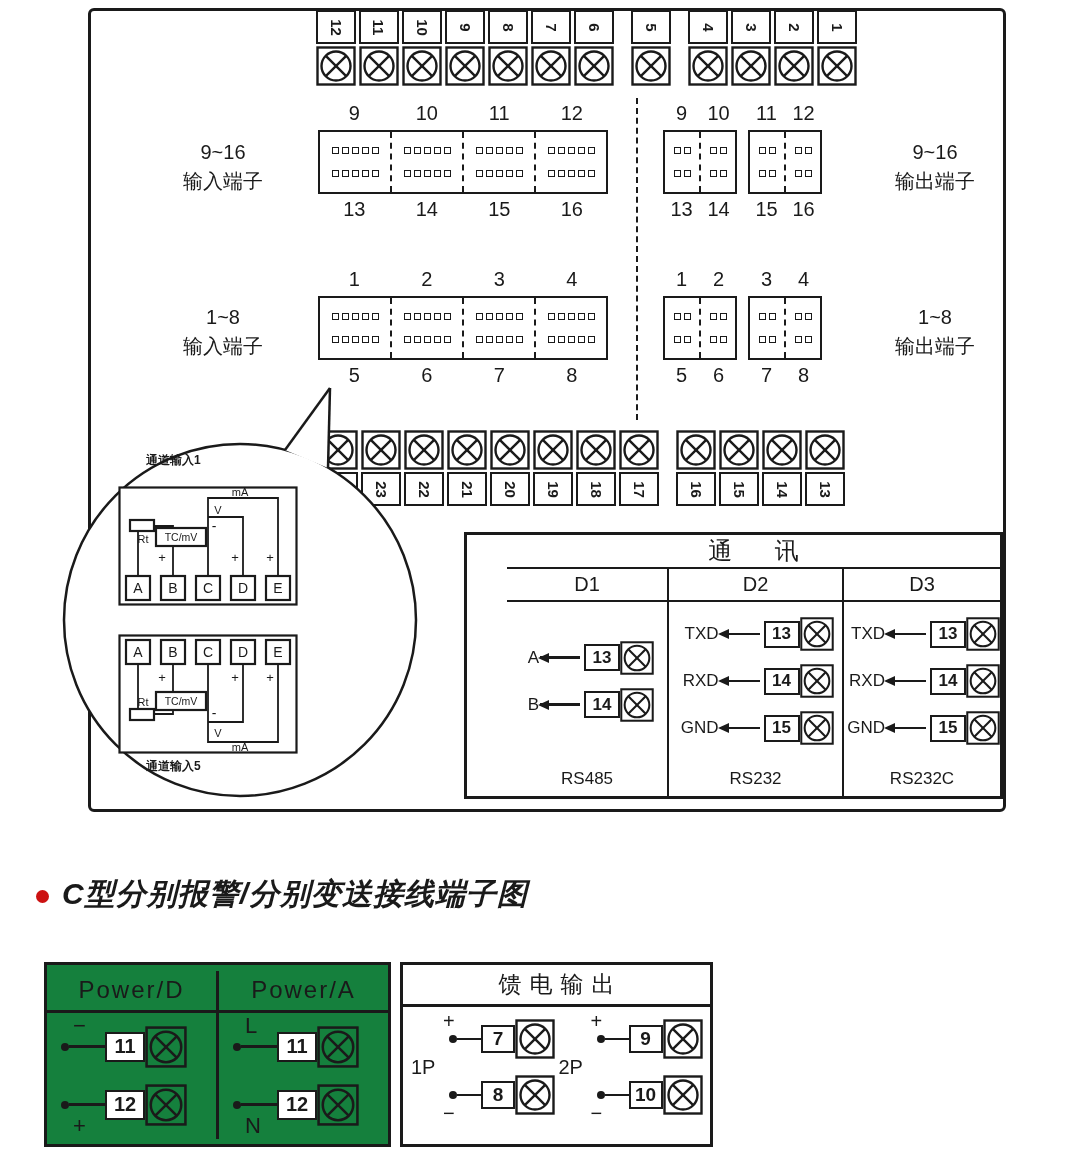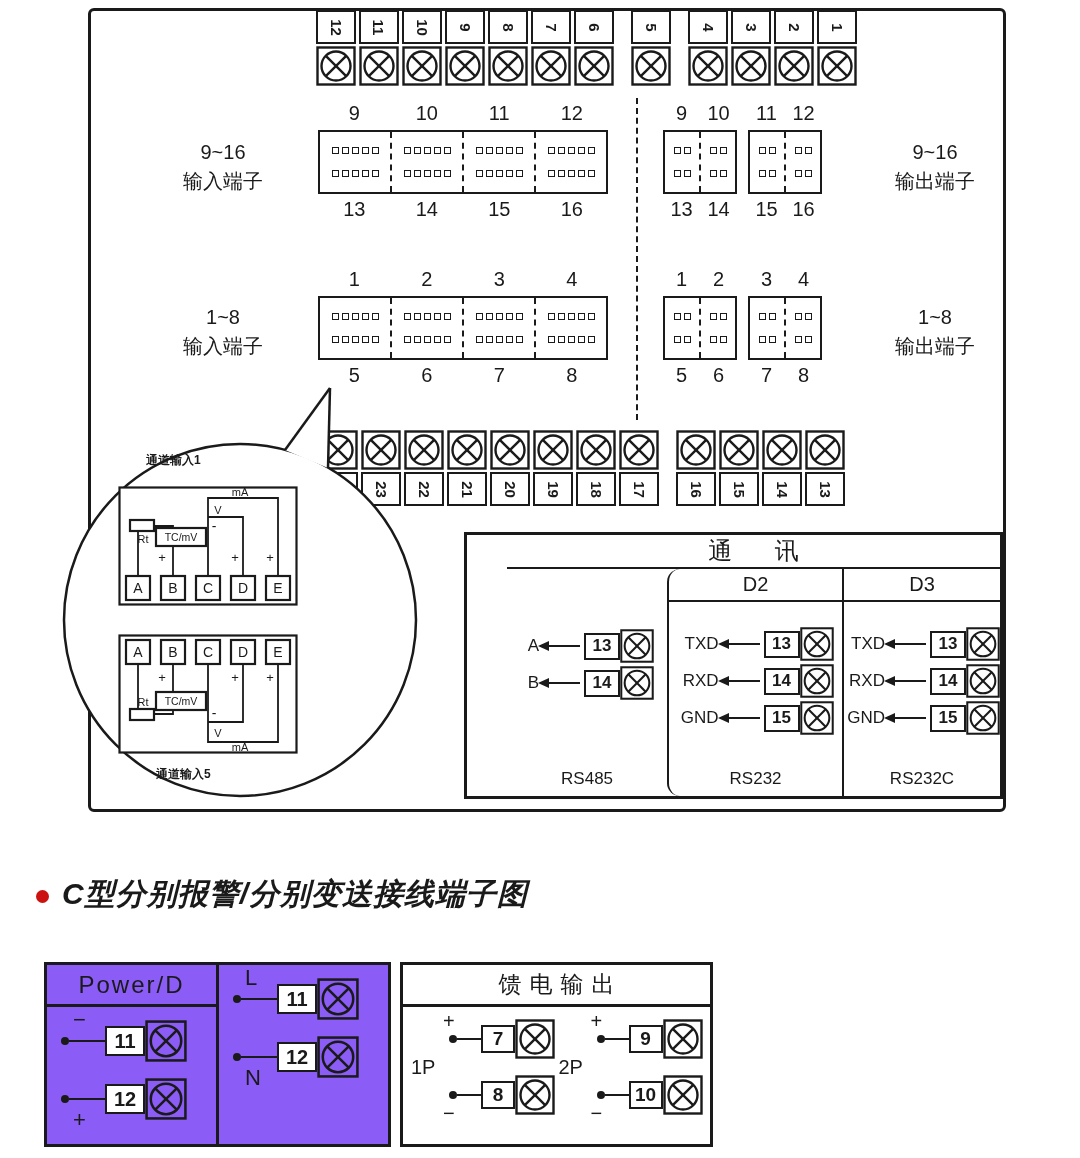--- a/index.html
+++ b/index.html
@@ -50,37 +50,37 @@
   .chsvg .wire { stroke:#1a1a1a; stroke-width:1.8; fill:none; }
   .chsvg .boxline { stroke:#1a1a1a; stroke-width:2.2; fill:#fff; }
 
   
   .comm { border:3px solid #1a1a1a; background:#fff; }
   .comm-title { height:34px; border-bottom:2.5px solid #1a1a1a; display:flex; align-items:center; justify-content:center; font-size:24px; letter-spacing:18px; padding-left:18px; }
   .comm-cols { display:flex; height:calc(100% - 34px); }
   .ccol { display:flex; flex-direction:column; }
   .ccol + .ccol { border-left:2.5px solid #1a1a1a; }
   .ccol-head { height:33px; border-bottom:2.5px solid #1a1a1a; display:flex; align-items:center; justify-content:center; font-size:20px; }
-  .ccol-body { flex:1; position:relative; display:flex; flex-direction:column; justify-content:center; align-items:center; gap:3px; padding-bottom:36px; }
+  .ccol-body { flex:1; position:relative; display:flex; flex-direction:column; justify-content:center; align-items:center; gap:13px; padding-bottom:36px; }
   .crow { display:flex; align-items:center; }
   .csig { font-size:17px; min-width:42px; text-align:right; padding-right:1px; }
   .c1 .csig { min-width:20px; }
   .arrow { position:relative; width:40px; height:2.2px; background:#1a1a1a; margin-right:4px; }
   .arrow::before { content:""; position:absolute; left:-2px; top:50%; transform:translateY(-50%);
     border-right:11px solid #1a1a1a; border-top:5.5px solid transparent; border-bottom:5.5px solid transparent; }
   .numbox { border:2.5px solid #1a1a1a; display:flex; align-items:center; justify-content:center; font-weight:bold; background:#fff; }
   .nb-c { width:36px; height:27px; font-size:17px; }
   .proto { position:absolute; bottom:7px; left:0; width:100%; text-align:center; font-size:17px; }
 
   
   .heading-bullet { width:13px; height:13px; border-radius:50%; }
   .heading-text { font-size:30px; font-weight:600; letter-spacing:1px; }
 
   
-  .ptable { border:3px solid #1a1a1a; display:flex; background:#8b5cf6; }
+  .ptable { border:3px solid #1a1a1a; display:flex; background:#15803d;align-items:center; }
   .pcol { flex:1; }
   .pcol + .pcol { border-left:3px solid #1a1a1a; }
   .phead { height:42px; border-bottom:3px solid #1a1a1a; display:flex; align-items:center; justify-content:center; font-size:24px; letter-spacing:2px; }
   .prow { position:relative; display:flex; align-items:center; height:48px; margin:10px 0 10px 14px; }
   .pdot { width:8px; height:8px; border-radius:50%; background:#1a1a1a; flex:0 0 auto; }
   .pwire { width:36px; height:2.5px; background:#1a1a1a; flex:0 0 auto; }
   .psign { position:absolute; left:12px; font-size:22px; line-height:1; }
   .sign-top { top:-8px; }
   .sign-bot { bottom:-8px; }
   .nb-p { width:40px; height:30px; font-size:20px; }
@@ -794,27 +794,28 @@
     <text x="25" y="72" font-size="11" text-anchor="middle">Rt</text>
     <text x="63" y="71" font-size="10.5" text-anchor="middle">TC/mV</text>
     <text x="100" y="103" font-size="11" text-anchor="middle">V</text>
     <text x="122" y="117" font-size="11" text-anchor="middle">mA</text>
     <text x="44" y="48" font-size="13" text-anchor="middle">+</text>
     <text x="96" y="84" font-size="14" text-anchor="middle">-</text>
     <text x="117" y="48" font-size="13" text-anchor="middle">+</text>
     <text x="152" y="48" font-size="13" text-anchor="middle">+</text>
   </svg>
 
-  <div class="abs chlabel" style="left:156px; top:758px;margin-top:8px;">通道输入5</div>
+  <div class="abs chlabel" style="left:146px; top:758px;">通道输入5</div>
 
   <div class="abs comm" style="left:464px; top:532px; width:539px; height:267px;padding-left:40px;">
     <div class="comm-title">通 讯</div>
     <div class="comm-cols">
 
       <div class="ccol c1" style="width:188px;">
+        <div class="ccol-head">D1</div>
         <div class="ccol-body">
           <div class="crow">
             <span class="csig">A</span>
             <span class="arrow"></span>
             <span class="numbox nb-c">13</span>
             <span class="screw s36">
                 <svg viewBox="0 0 40 40">
                   <rect x="1.5" y="1.5" width="37" height="37"></rect>
                   <circle cx="20" cy="20" r="14.5"></circle>
                   <line x1="9.8" y1="9.8" x2="30.2" y2="30.2"></line>
@@ -832,21 +833,21 @@
                   <circle cx="20" cy="20" r="14.5"></circle>
                   <line x1="9.8" y1="9.8" x2="30.2" y2="30.2"></line>
                   <line x1="30.2" y1="9.8" x2="9.8" y2="30.2"></line>
                 </svg>
               </span>
           </div>
           <div class="proto">RS485</div>
         </div>
       </div>
 
-      <div class="ccol" style="width:205px;border-radius:13px;">
+      <div class="ccol" style="width:205px;">
         <div class="ccol-head">D2</div>
         <div class="ccol-body">
           <div class="crow">
             <span class="csig">TXD</span>
             <span class="arrow"></span>
             <span class="numbox nb-c">13</span>
             <span class="screw s36">
                 <svg viewBox="0 0 40 40">
                   <rect x="1.5" y="1.5" width="37" height="37"></rect>
                   <circle cx="20" cy="20" r="14.5"></circle>
@@ -963,20 +964,21 @@
             <svg viewBox="0 0 40 40">
               <rect x="1.5" y="1.5" width="37" height="37"></rect>
               <circle cx="20" cy="20" r="14.5"></circle>
               <line x1="9.8" y1="9.8" x2="30.2" y2="30.2"></line>
               <line x1="30.2" y1="9.8" x2="9.8" y2="30.2"></line>
             </svg>
           </span>
       </div>
     </div>
     <div class="pcol">
+      <div class="phead">Power/A</div>
       <div class="prow">
         <span class="psign sign-top">L</span>
         <span class="pdot"></span>
           <span class="pwire"></span>
         <span class="numbox nb-p">11</span>
         <span class="screw s42">
             <svg viewBox="0 0 40 40">
               <rect x="1.5" y="1.5" width="37" height="37"></rect>
               <circle cx="20" cy="20" r="14.5"></circle>
               <line x1="9.8" y1="9.8" x2="30.2" y2="30.2"></line>

